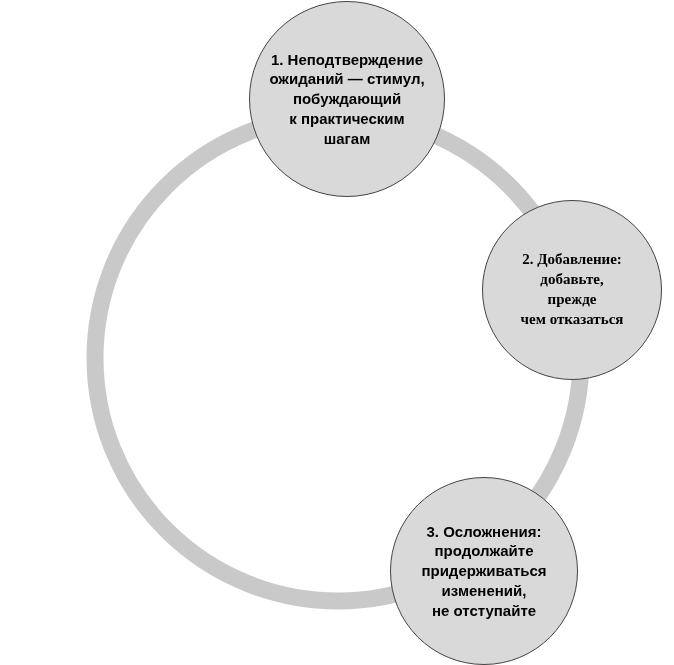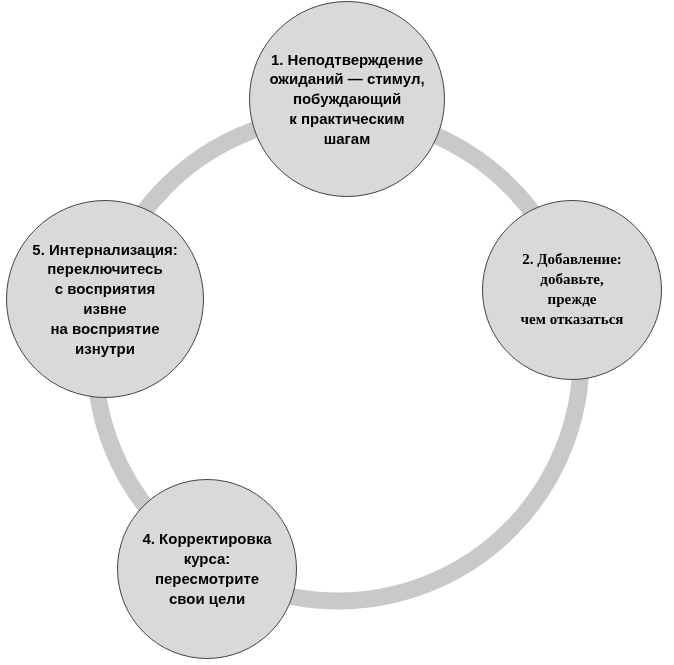--- a/index.html
+++ b/index.html
@@ -73,30 +73,23 @@
 шагам</span>
   </div>
 
   <div class="node n2">
     <span class="node-label">2. Добавление:
 добавьте,
 прежде
 чем отказаться</span>
   </div>
 
-
-  <div class="node n4">
-    <span class="node-label">4. Корректировка
-курса:
-пересмотрите
-свои цели</span>
+  <div class="node n3">
+    <span class="node-label">3. Осложнения:
+продолжайте
+придерживаться
+изменений,
+не отступайте</span>
   </div>
 
-  <div class="node n5">
-    <span class="node-label">5. Интернализация:
-переключитесь
-с восприятия
-извне
-на восприятие
-изнутри</span>
-  </div>
+
 
 </div>
 
 </body></html>

